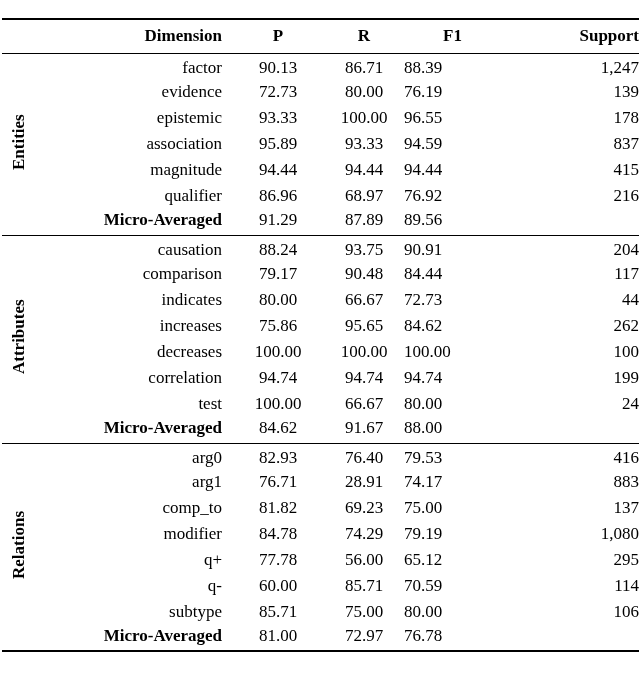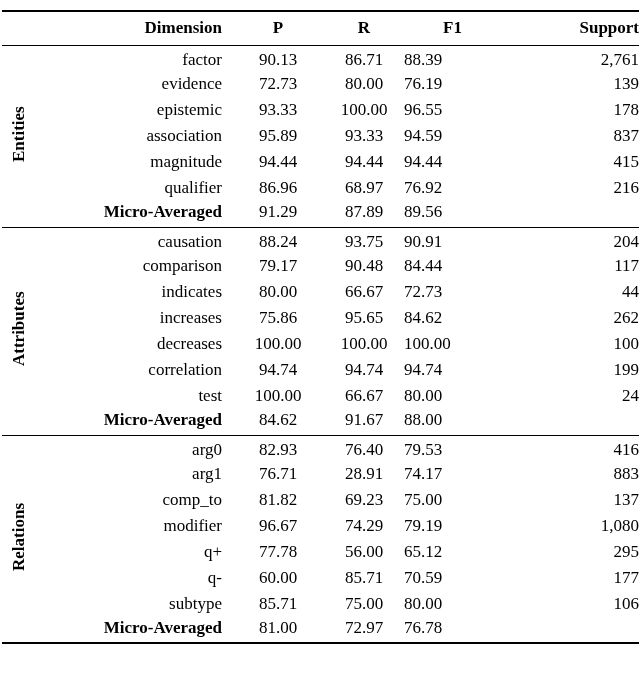--- a/index.html
+++ b/index.html
@@ -7,21 +7,21 @@
     width: 640px;
     height: 681px;
     background: #ffffff;
     color: #000000;
     font-family: "Liberation Serif", "DejaVu Serif", serif;
     overflow: hidden;
   }
   .page {
     width: 640px;
     height: 681px;
-    padding-top: 10px;
+    padding-top: 18px;
   }
   table {
     width: 637px;
     margin: 0 1px 0 2px;
     border-collapse: collapse;
     border-top: 2px solid #000;
     border-bottom: 2px solid #000;
     font-size: 17px;
   }
   thead tr { border-bottom: 1.6px solid #000; }
@@ -68,21 +68,21 @@
           <th class="sup-col">Support</th>
         </tr>
     </thead>
   <tbody>
         <tr>
           <th rowspan="7" class="group-label group-col">Entities</th>
           <td class="dim-col">factor</td>
           <td class="p-col">90.13</td>
           <td class="r-col">86.71</td>
           <td class="f1-col">88.39</td>
-          <td class="sup-col">2,761</td>
+          <td class="sup-col">1,247</td>
         </tr>
         <tr>
           <td class="dim-col">evidence</td>
           <td class="p-col">72.73</td>
           <td class="r-col">80.00</td>
           <td class="f1-col">76.19</td>
           <td class="sup-col">139</td>
         </tr>
         <tr>
           <td class="dim-col">epistemic</td>
@@ -197,38 +197,38 @@
         </tr>
         <tr>
           <td class="dim-col">comp_to</td>
           <td class="p-col">81.82</td>
           <td class="r-col">69.23</td>
           <td class="f1-col">75.00</td>
           <td class="sup-col">137</td>
         </tr>
         <tr>
           <td class="dim-col">modifier</td>
-          <td class="p-col">96.67</td>
+          <td class="p-col">84.78</td>
           <td class="r-col">74.29</td>
           <td class="f1-col">79.19</td>
           <td class="sup-col">1,080</td>
         </tr>
         <tr>
           <td class="dim-col">q+</td>
           <td class="p-col">77.78</td>
           <td class="r-col">56.00</td>
           <td class="f1-col">65.12</td>
           <td class="sup-col">295</td>
         </tr>
         <tr>
           <td class="dim-col">q-</td>
           <td class="p-col">60.00</td>
           <td class="r-col">85.71</td>
           <td class="f1-col">70.59</td>
-          <td class="sup-col">177</td>
+          <td class="sup-col">114</td>
         </tr>
         <tr>
           <td class="dim-col">subtype</td>
           <td class="p-col">85.71</td>
           <td class="r-col">75.00</td>
           <td class="f1-col">80.00</td>
           <td class="sup-col">106</td>
         </tr>
         <tr>
           <td class="dim-col bold">Micro-Averaged</td>

